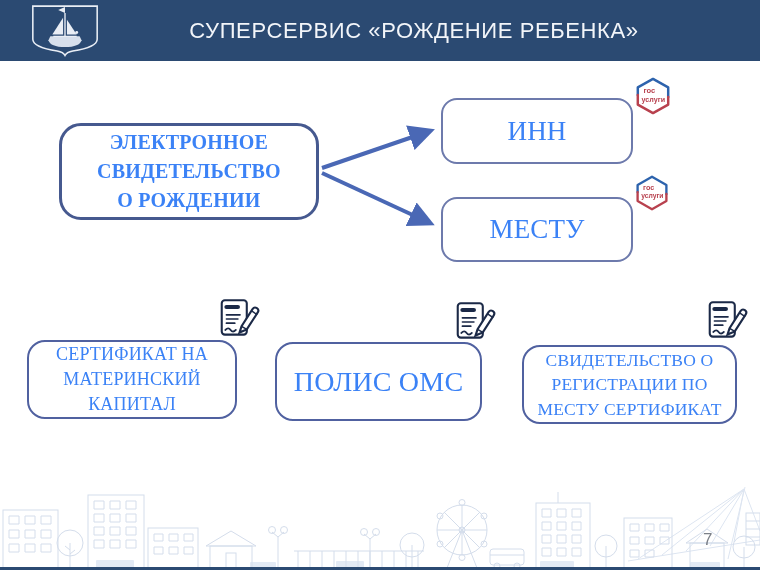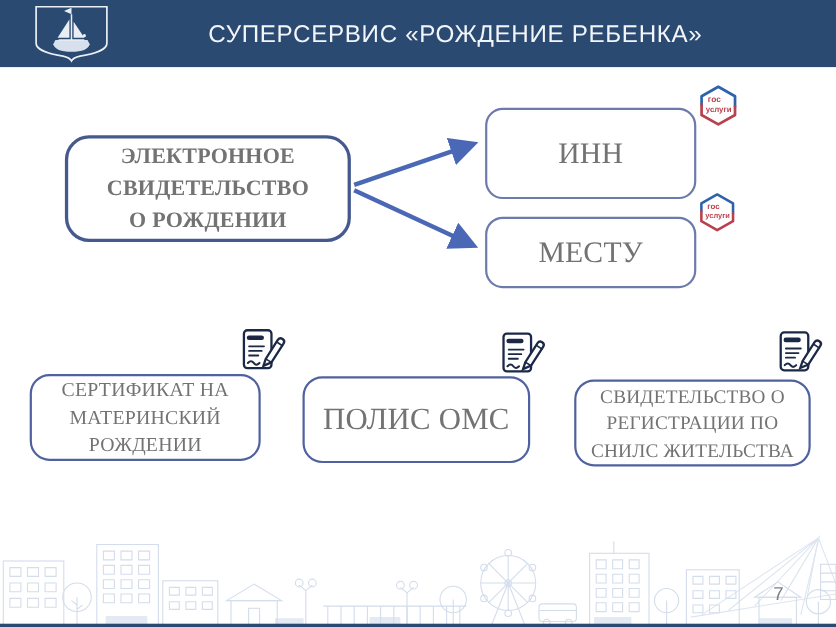--- a/index.html
+++ b/index.html
@@ -17,30 +17,30 @@
     position:absolute; left:0; top:0; width:760px; height:61px;
     display:flex; align-items:center; justify-content:center;
     padding-left:68px; box-sizing:border-box;
     color:#f2f5f9; font-family:"Liberation Sans","DejaVu Sans",sans-serif;
     font-size:22px; letter-spacing:0.6px; white-space:nowrap;
   }
   
   .box {
     position:absolute; box-sizing:border-box; background:#ffffff;
     display:flex; align-items:center; justify-content:center;
-    color:#737373; text-align:center; z-index:2;
+    color:#3b82f6; text-align:center; z-index:2;
   }
   .box-label { white-space:pre-line; letter-spacing:0.2px; }
   .src-box {
     left:59px; top:123px; width:260px; height:97px;
     border:3px solid #46598f; border-radius:22px;
     font-weight:bold; font-size:20px; line-height:1.45;
   }
   .inn-box {
-    left:441px; top:98px; width:192px; height:83px;
+    left:441px; top:98px; width:192px; height:66px;
     border:2.5px solid #6d7aac; border-radius:16px; font-size:27px;
   }
   .snils-box {
     left:441px; top:197px; width:192px; height:65px;
     border:2.5px solid #6d7aac; border-radius:16px; font-size:27px;
   }
   .doc-box { border:2.5px solid #5061a0; border-radius:18px; line-height:1.4; }
   .doc-box-1 { left:27px;  top:340px; width:210px; height:79px; font-size:18px; }
   .doc-box-2 { left:275px; top:342px; width:207px; height:79px; font-size:28px; }
   .doc-box-3 { left:522px; top:345px; width:215px; height:79px; font-size:17.5px; }
@@ -119,29 +119,29 @@
   <svg class="badge badge-2" width="36" height="36" viewBox="0 0 40 40">
     <polyline points="4,19 4,11 20,2 36,11 36,21" fill="none" stroke="#2d63ad" stroke-width="2.6" stroke-linejoin="round" stroke-linecap="round"></polyline>
     <polyline points="36,21 36,29 20,38 4,29 4,19" fill="none" stroke="#b8414e" stroke-width="2.6" stroke-linejoin="round" stroke-linecap="round"></polyline>
     <text x="10" y="17" font-size="8">гос</text>
     <text x="8" y="26" font-size="7.5">услуги</text>
   </svg>
 
   <div class="box doc-box doc-box-1">
     <span class="box-label">СЕРТИФИКАТ НА
 МАТЕРИНСКИЙ
-РОЖДЕНИИ</span>
+КАПИТАЛ</span>
   </div>
   <div class="box doc-box doc-box-2">
     <span class="box-label">ПОЛИС ОМС</span>
   </div>
   <div class="box doc-box doc-box-3">
     <span class="box-label">СВИДЕТЕЛЬСТВО О
 РЕГИСТРАЦИИ ПО
-СНИЛС ЖИТЕЛЬСТВА</span>
+МЕСТУ СЕРТИФИКАТ</span>
   </div>
 
   <svg class="docpen-icon icon-1" width="42" height="48" viewBox="0 0 40 46">
     <g stroke="#1b2947" fill="#ffffff" stroke-width="2" stroke-linecap="round">
       <rect x="2.5" y="5" width="24" height="33" rx="3"></rect>
       <path d="M7,11.5 h11" stroke-width="4"></path>
       <path d="M7,19 h13 M7,23 h11 M7,27 h8" stroke-width="1.6"></path>
       <path d="M6,33.5 q2.8,-3 5,0 q2.2,3 5,0" fill="none" stroke-width="1.8"></path>
       <path d="M19.5,36 L21.5,30 L32,13.5 Q33.7,11 36.2,12.6 Q38.6,14.2 37,16.7 L26.5,33 Z"></path>
       <path d="M21.5,30 L26.5,33 M31.5,15.5 L36,18.5" stroke-width="1.4" fill="none"></path>

